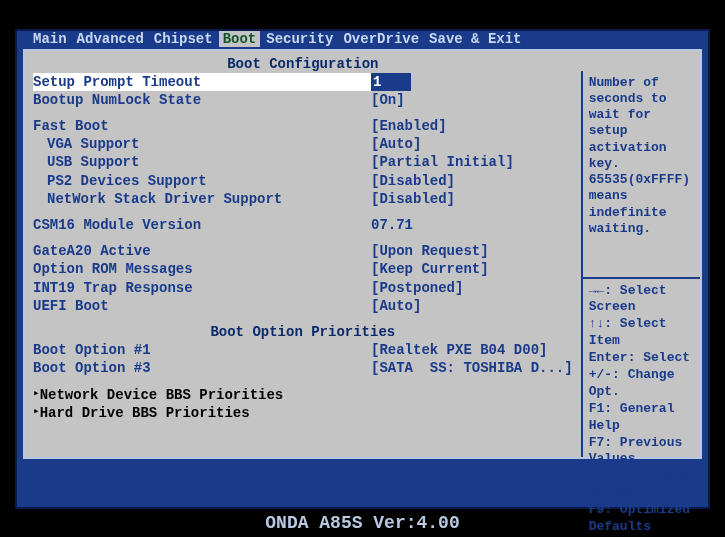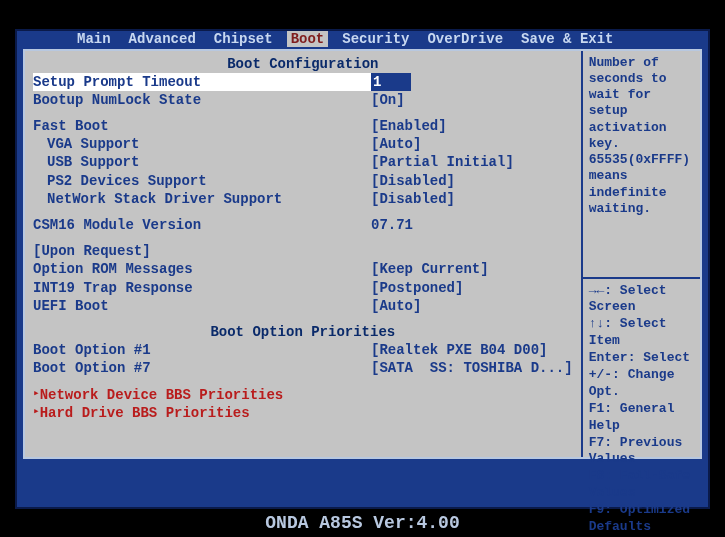--- a/index.html
+++ b/index.html
@@ -24,49 +24,49 @@
     border: 2px solid #0a1a4a;
   }
   .header {
     text-align: center;
     color: #c8d8f0;
     padding: 2px 0;
     line-height: 1.2;
   }
   .menubar {
     display: flex;
-    gap: 10px;
+    gap: 2px;
     padding: 0 12px;
     color: #c8d8f0;
-    margin-left: 44px;
   }
   .menubar span { padding: 0 4px; }
   .menubar .active {
     background: #c4c4c4;
-    color: #7f1d1d;
+    color: #14532d;
   }
   .content {
     display: flex;
     border: 2px solid #b8c8e0;
     margin: 2px 6px 4px 6px;
     height: 410px;
     background: #c4c4c4;
   }
   .main-panel {
     flex: 1;
     padding: 4px 8px;
     color: #1a3a8a;
     position: relative;
   }
   .side-panel {
     width: 160px;
     border-left: 2px solid #1a3a8a;
     display: flex;
     flex-direction: column;
     color: #1a3a8a;
+    margin-top: 20px;
   }
   .help-top {
     flex: 1;
     padding: 4px 6px;
     font-size: 13px;
     line-height: 1.25;
   }
   .help-bottom {
     border-top: 2px solid #1a3a8a;
     padding: 4px 6px;
@@ -103,21 +103,21 @@
   .section-title {
     color: #0a2a6a;
     font-weight: bold;
     justify-content: center;
   }
   .indent { padding-left: 14px; }
   .submenu::before {
     content: "▸ ";
     font-size: 11px;
   }
-  .submenu { color: #b91c1c; }
+  .submenu { color: #000000; }
   .footer {
     position: absolute;
     bottom: -26px;
     left: 0;
     width: 100%;
     text-align: center;
     color: #b8c8e0;
     font-size: 18px;
   }
 </style>
@@ -179,20 +179,21 @@
       <div class="row" style="height:8px"></div>
 
       <div class="row">
         <span class="label-col">CSM16 Module Version</span>
         <span class="value-col">07.71</span>
       </div>
 
       <div class="row" style="height:8px"></div>
 
       <div class="row">
+        <span class="label-col">GateA20 Active</span>
         <span class="value-col">[Upon Request]</span>
       </div>
       <div class="row">
         <span class="label-col">Option ROM Messages</span>
         <span class="value-col">[Keep Current]</span>
       </div>
       <div class="row">
         <span class="label-col">INT19 Trap Response</span>
         <span class="value-col">[Postponed]</span>
       </div>
@@ -204,21 +205,21 @@
       <div class="row" style="height:8px"></div>
 
       <div class="row section-title">
         <span>Boot Option Priorities</span>
       </div>
       <div class="row">
         <span class="label-col">Boot Option #1</span>
         <span class="value-col">[Realtek PXE B04 D00]</span>
       </div>
       <div class="row">
-        <span class="label-col">Boot Option #7</span>
+        <span class="label-col">Boot Option #3</span>
         <span class="value-col">[SATA  SS: TOSHIBA D...]</span>
       </div>
 
       <div class="row" style="height:8px"></div>
 
       <div class="row submenu">
         <span>Network Device BBS Priorities</span>
       </div>
       <div class="row submenu">
         <span>Hard Drive BBS Priorities</span>

